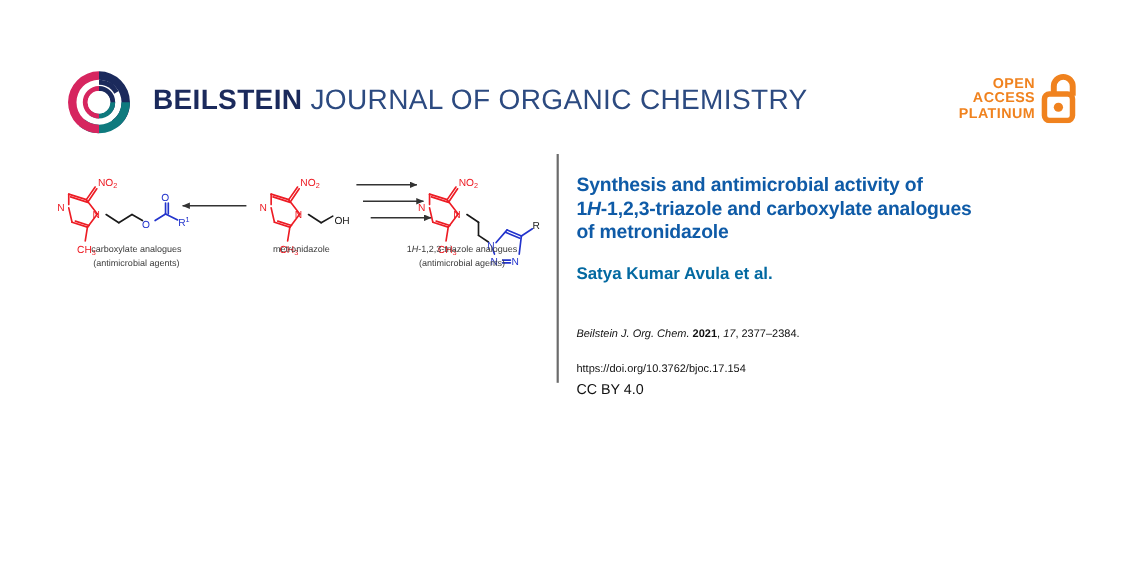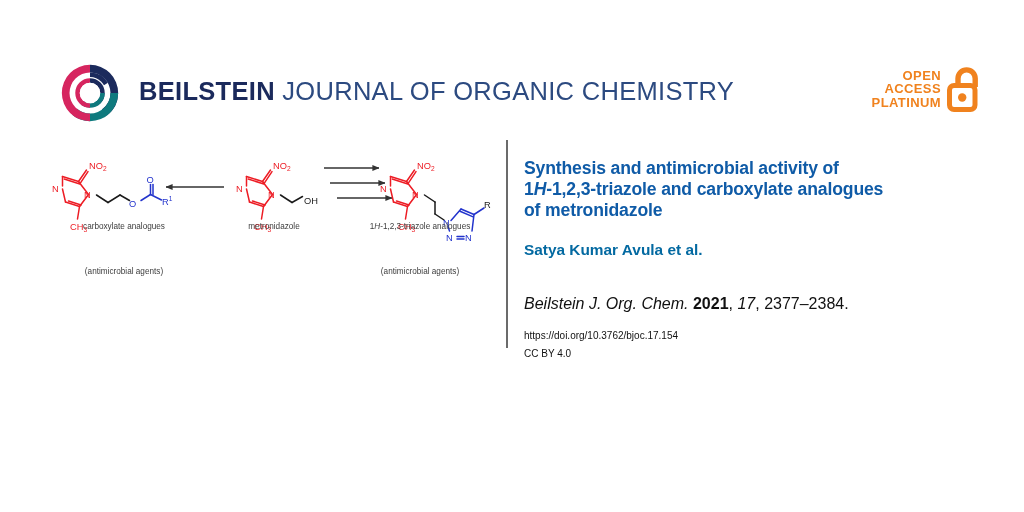--- a/index.html
+++ b/index.html
@@ -104,21 +104,21 @@
     font-size: 8.2px;
     line-height: 13px;
   }
   .caption-block {
     position: absolute;
     text-align: center;
   }
   #caption-carboxylate { left: 20px;  top: 0; width: 140px; }
   #caption-metronidazole { left: 180px; top: 0; width: 120px; }
   #caption-triazole    { left: 310px; top: 0; width: 152px; }
-  .caption-sub { display: block; margin-top: 32px; }
+  .caption-sub { display: block; }
 
   
   #article-info {
     position: absolute;
     left: 524px;
     top: 158px;
     width: 470px;
   }
   #article-title {
     color: #0f5ba7;
@@ -131,37 +131,37 @@
   #article-title .ital { font-style: italic; }
   #article-authors {
     color: #0369a1;
     font-size: 15.4px;
     line-height: 19px;
     margin: 19px 0 0 0;
     font-weight: 700;
   }
   #article-citation {
     color: #111111;
-    font-size: 16px;
+    font-size: 10px;
     line-height: 17px;
     margin: 36px 0 0 0;
     font-style: italic;
   }
   #article-citation .cite-year { font-weight: 700; font-style: normal; }
   #article-citation .cite-vol  { font-style: italic; }
   #article-citation .cite-pages { font-style: normal; }
   #article-doi {
     color: #111111;
     font-size: 10px;
     line-height: 18px;
     margin: 15px 0 0 0;
   }
   #article-license {
     color: #111111;
-    font-size: 10px;
+    font-size: 13px;
     line-height: 18px;
     margin: 0;
   }
 </style>
 </head>
 <body>
 
 <div id="masthead">
 
   <div id="brand-lockup">

